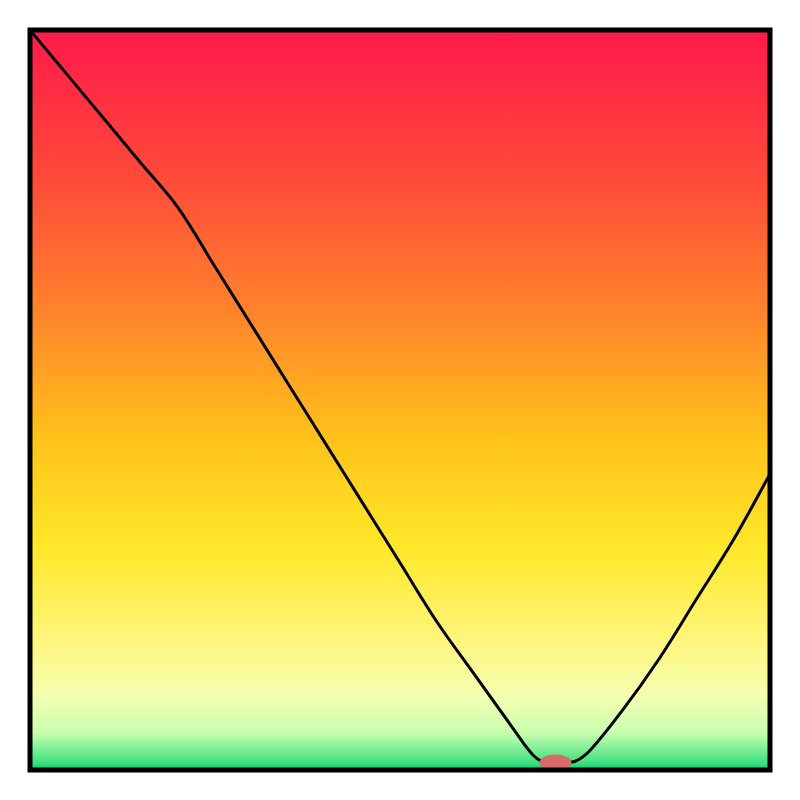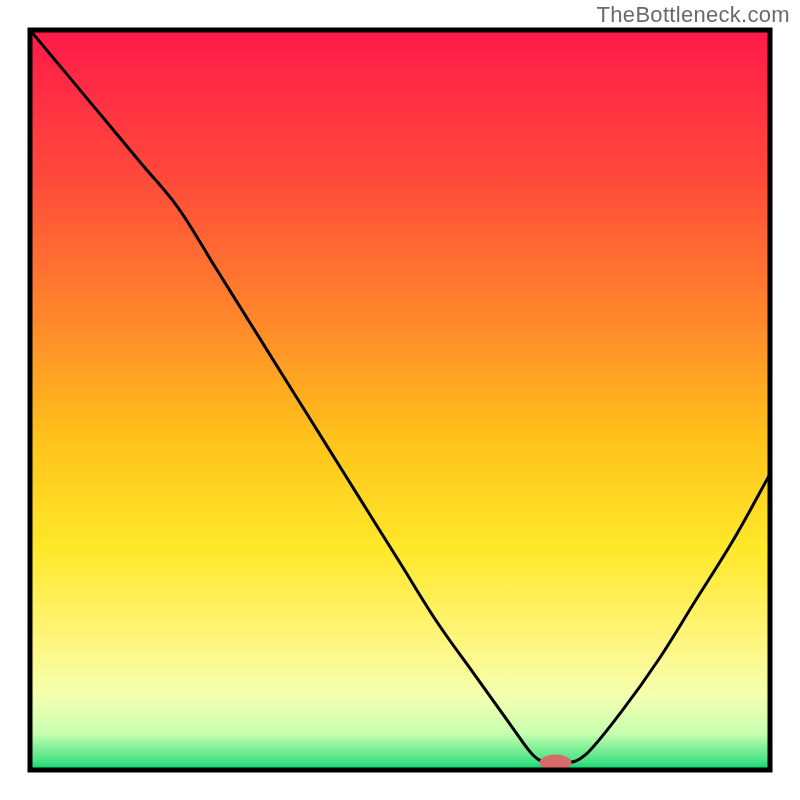--- a/index.html
+++ b/index.html
@@ -55,15 +55,14 @@
 
   <g clip-path="url(#plot-clip)">
     <rect id="grad-rect" x="30" y="30" width="740" height="740" fill="url(#bg-grad)"></rect>
     <path id="curve" fill="none" d="M 30 30 C 36.66 37.992000000000004, 53.68 58.41600000000004, 67 74.40000000000003 C 80.32 90.38400000000003, 90.68 102.816, 104 118.8 C 117.32 134.784, 127.68 147.21600000000004, 141 163.20000000000005 C 154.32 179.18400000000005, 164.68 188.952, 178 207.6 C 191.32 226.248, 201.68 245.48799999999994, 215 266.79999999999995 C 228.32 288.11199999999997, 238.68 304.688, 252 326 C 265.32 347.312, 275.68 363.888, 289 385.2 C 302.32 406.512, 312.68 423.088, 326 444.40000000000003 C 339.32 465.71200000000005, 349.68 482.288, 363 503.6 C 376.32 524.912, 386.68 541.4879999999999, 400 562.8 C 413.32 584.112, 423.68000000000006 602.02, 437.00000000000006 622 C 450.32000000000005 641.98, 460.68 655.1519999999999, 474 673.8 C 487.32 692.448, 500.344 710.9479999999999, 511 725.5999999999999 C 521.6560000000001 740.252, 526.5400000000001 748.54, 533.2 755.1999999999999 C 539.86 761.8599999999999, 542.672 761.268, 548 762.6 C 553.328 763.932, 556.14 763.932, 562.8 762.6 C 569.4599999999999 761.268, 574.3439999999999 764.5239999999999, 585 755.1999999999999 C 595.6560000000001 745.876, 608.68 728.1160000000001, 622 710.8000000000001 C 635.32 693.484, 645.68 678.98, 659 659 C 672.32 639.02, 682.68 621.1120000000001, 696 599.8000000000001 C 709.32 578.488, 719.68 563.2439999999999, 733 540.5999999999999 C 746.32 517.9559999999999, 763.34 485.988, 770 474" stroke="#000000" stroke-width="3"></path>
     <ellipse id="marker" cx="555.4" cy="762.6" rx="16" ry="8" fill="#d86a6a"></ellipse>
   </g>
 
   <rect id="frame" fill="none" x="30" y="30" width="740" height="740" stroke="#000000" stroke-width="5"></rect>
 </svg>
 
-<div class="watermark">TheBottleneck.com</div>
 
 </div>
 
 </body></html>

